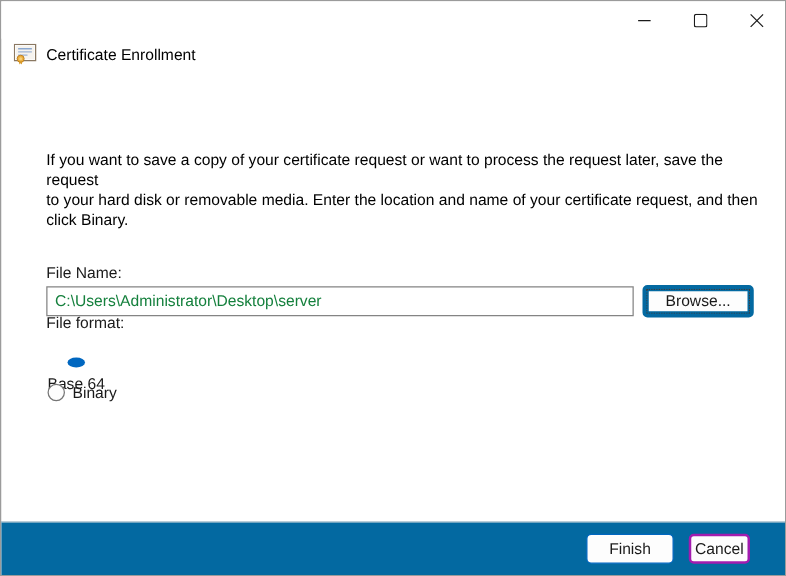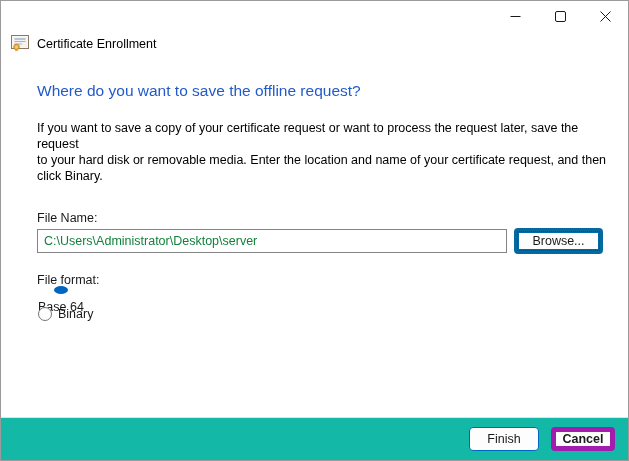--- a/index.html
+++ b/index.html
@@ -86,21 +86,21 @@
     border-radius: 4px;
     font-family: "Liberation Sans", "DejaVu Sans", sans-serif;
     font-size: 12.5px;
     color: #1a1a1a;
     outline: 1px dotted #3c3c3c;
     outline-offset: -4px;
   }
 
   .format-label {
     position: absolute;
-    top: 272px; left: 36px;
+    top: 250px; left: 36px;
     font-size: 12.5px;
   }
   .radio-row {
     position: absolute;
     left: 37px;
     display: flex; align-items: center; gap: 6px;
     font-size: 12.5px;
     height: 16px;
   }
   .radio-row.row-0 { top: 285px; flex-direction: column; }
@@ -116,40 +116,39 @@
   .radio-circle.unselected {
     border: 1px solid #767676;
     background: #fdfdfd;
   }
 
   
   .footer {
     position: absolute;
     left: 0; right: 0; bottom: 0;
     height: 43px;
-    background: #14b8a6;
+    background: #0369a1;
     border-top: 1px solid #e2e2e2;
   }
   .footer-btn {
     position: absolute;
     height: 24px;
     background: #fdfdfd;
     border-radius: 4px;
     font-family: "Liberation Sans", "DejaVu Sans", sans-serif;
     font-size: 12.5px;
     color: #1a1a1a;
   }
   .finish-btn {
     top: 9px; left: 468px; width: 70px;
     border: 1px solid #0067c0;
   }
   .cancel-btn {
-    top: 9px; left: 550px; width: 64px;
-    border: 5px solid #a21caf;
-    font-weight: bold;
+    top: 9px; left: 550px; width: 49px;
+    border: 2px solid #a21caf;
   }
 </style>
 </head>
 <body>
 
 <div class="window">
 
   <div class="titlebar">
     <button class="win-btn" title="">
       <span>
@@ -184,21 +183,20 @@
         <line x1="3.5" y1="6.5" x2="14.5" y2="6.5" stroke="#9eb4d4" stroke-width="1"></line>
         <line x1="3.5" y1="9" x2="11" y2="9" stroke="#9eb4d4" stroke-width="1"></line>
         <circle cx="5.5" cy="12" r="2.8" fill="#edb13f" stroke="#c08020" stroke-width="0.8"></circle>
         <path d="M4 14 L4.6 16.6 L5.5 15.6 L6.4 16.6 L7 14 Z" fill="#d89a2b"></path>
         <circle cx="5.5" cy="12" r="1.2" fill="#f7d07a"></circle>
       </svg>
     </span>
     <span class="title">Certificate Enrollment</span>
   </div>
 
-  <div class="page-heading">Where do you want to save the offline request?</div>
 
   <div class="page-desc">
     <div>If you want to save a copy of your certificate request or want to process the request later, save the request</div>
     <div>to your hard disk or removable media. Enter the location and name of your certificate request, and then</div>
     <div>click Binary.</div>
   </div>
 
   <div class="filename-label">File Name:</div>
   <input class="filename-input" type="text" value="C:\Users\Administrator\Desktop\server" style="">
   <button class="browse-btn">Browse...</button>

